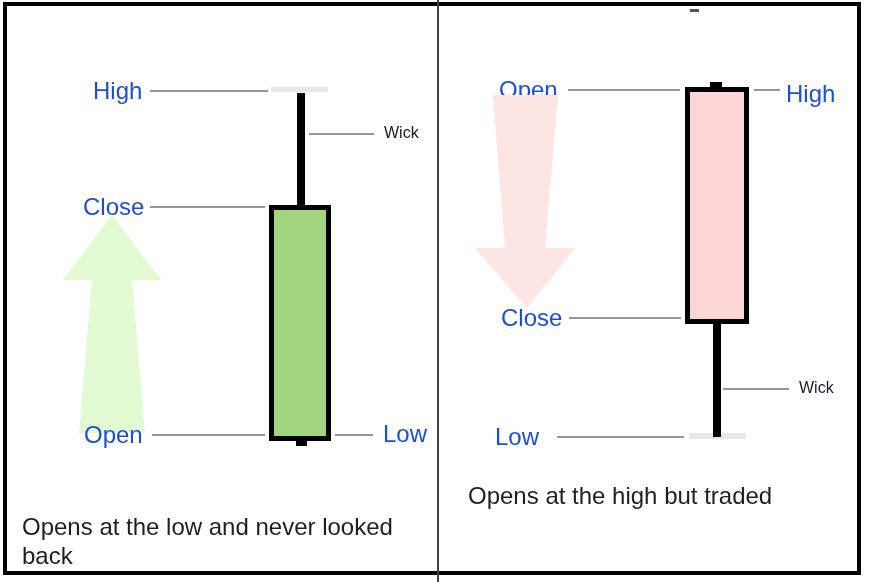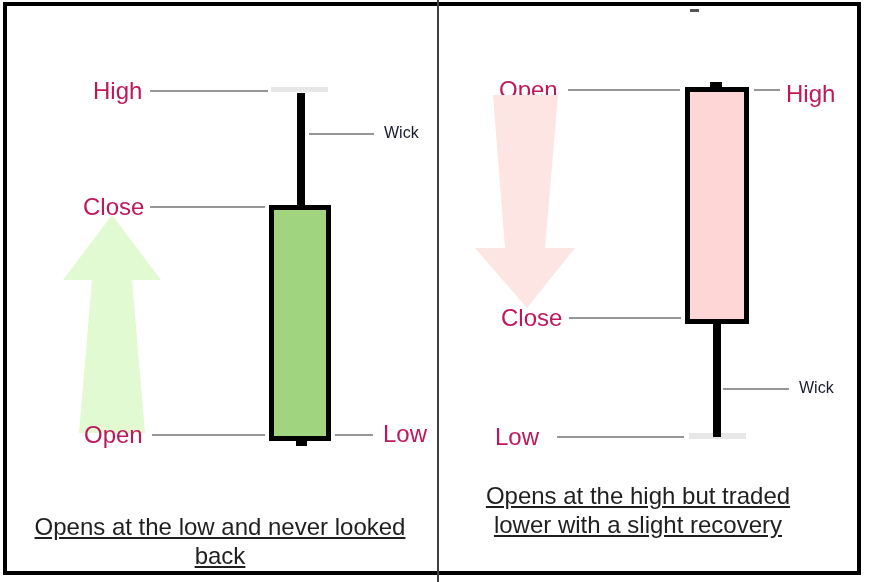--- a/index.html
+++ b/index.html
@@ -12,21 +12,21 @@
     box-sizing:border-box;border:4px solid var(--outline,#000);
   }
   .divider{
     position:absolute;left:437px;top:0;width:2px;height:582px;
     background:var(--divider,#3f3f3f);
   }
   .stray-dash{
     position:absolute;left:690px;top:9px;width:9px;height:3px;background:#555;
   }
   .price-label{
-    position:absolute;font-size:24px;line-height:1;color:#be185d;white-space:nowrap;
+    position:absolute;font-size:24px;line-height:1;color:#1d4ed8;white-space:nowrap;
   }
   .wick-label{
     position:absolute;font-size:16px;line-height:1;color:#1a1a2e;white-space:nowrap;
   }
   .pointer-line{
     position:absolute;height:2px;background:var(--pointer-line,#969696);
   }
   .level-tick{
     position:absolute;background:var(--level-tick,#e7e7e7);
   }
@@ -36,21 +36,21 @@
   .candle-body{
     position:absolute;box-sizing:border-box;border:5px solid var(--outline,#000);
   }
   .candle-body.bullish{background:var(--bullish-body,#a0d47e);}
   .candle-body.bearish{background:var(--bearish-body,#ffd6d6);}
   .candle-nub{position:absolute;background:var(--outline,#000);}
   .trend-arrow{position:absolute;}
   .trend-arrow.up polygon{fill:var(--bullish-arrow,#e1fad2);}
   .trend-arrow.down polygon{fill:var(--bearish-arrow,#fce5e3);}
   .caption{
-    position:absolute;font-size:24px;line-height:29px;color:#1f1f1f;text-align:center;text-decoration:underline;
+    position:absolute;font-size:24px;line-height:29px;color:#1f1f1f;
   }
 </style>
 </head>
 <body>
 
 <div class="stage">
 
   <div class="outer-border"></div>
   <div class="divider"></div>
   <div class="stray-dash"></div>
@@ -73,21 +73,21 @@
 
     <svg class="trend-arrow up" style="left:60px;top:210px;" width="105" height="230" viewBox="0 0 105 230">
       <polygon points="52,5 3,70 32,70 19,223 85,223 72,70 101,70"></polygon>
     </svg>
 
     <div class="price-label" style="left:84px;top:423px;">Open</div>
     <div class="pointer-line" style="left:152px;top:434px;width:113px;"></div>
     <div class="pointer-line" style="left:335px;top:434px;width:38px;"></div>
     <div class="price-label" style="left:383px;top:422px;">Low</div>
 
-    <div class="caption" style="left:10px;top:512px;width:420px;">Opens at the low and never looked back</div>
+    <div class="caption" style="left:22px;top:512px;width:420px;">Opens at the low and never looked back</div>
   </div>
 
   <div>
 
     <div class="price-label" style="left:499px;top:78px;">Open</div>
     <div class="pointer-line" style="left:568px;top:89px;width:112px;"></div>
     <div class="pointer-line" style="left:754px;top:89px;width:26px;"></div>
     <div class="price-label" style="left:786px;top:82px;">High</div>
 
     <div class="candle-nub" style="left:710px;top:82px;width:12px;height:6px;"></div>
@@ -103,17 +103,16 @@
     <div class="level-tick" style="left:689px;top:433px;width:57px;height:6px;"></div>
     <div class="wick-bar" style="left:713px;top:324px;height:113px;"></div>
     <div class="pointer-line" style="left:723px;top:388px;width:66px;"></div>
     <div class="wick-label" style="left:799px;top:380px;">Wick</div>
 
     <div class="price-label" style="left:495px;top:425px;">Low</div>
     <div class="pointer-line" style="left:557px;top:436px;width:127px;"></div>
 
     <div class="caption" style="left:468px;top:481px;width:340px;">
       <div>Opens at the high but traded</div>
-      <div>lower with a slight recovery</div>
     </div>
   </div>
 
 </div>
 
 </body></html>

